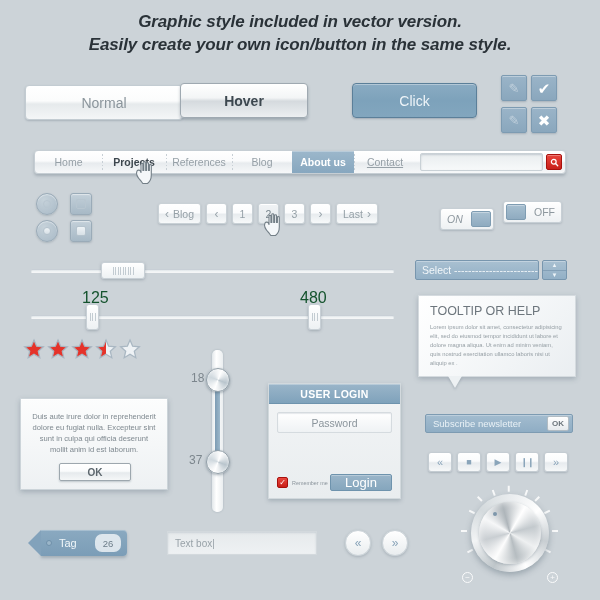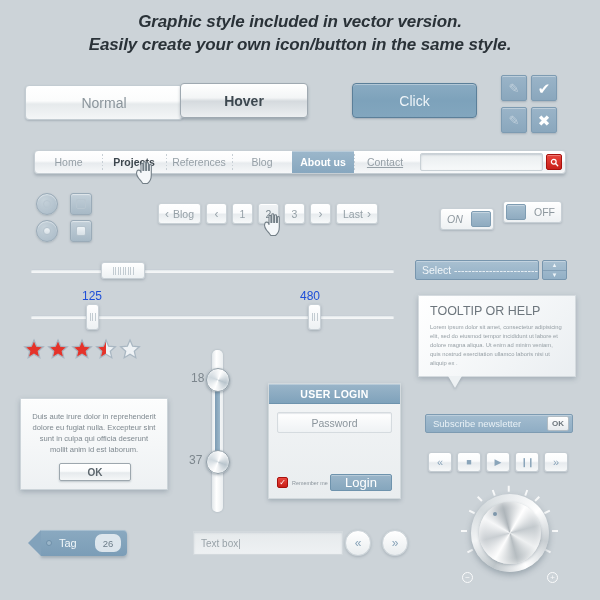--- a/index.html
+++ b/index.html
@@ -168,21 +168,21 @@
   }
   .grip { display:flex; gap:1.5px; }
   .grip i { display:block; width:1px; height:8px; background:#c3ccd2; }
   .hs-handle2 {
     position:absolute; width:13px; height:26px; border-radius:3px;
     background:linear-gradient(to bottom,#ffffff,#edf1f3);
     border:1px solid #c8d0d6;
     box-shadow:0 1px 3px rgba(80,95,110,.35), inset 0 1px 0 #fff;
     display:flex; align-items:center; justify-content:center;
   }
-  .hs-val { position:absolute; font-size:12px; color:#1d4ed8; }
+  .hs-val { position:absolute; font-size:16px; color:#14532d; }
 
   
   .stars { position:absolute; left:23px; top:338px; display:flex; gap:2px; }
   .star { width:22px; height:22px; }
 
   
   .dialog {
     position:absolute; left:20px; top:398px; width:148px; height:92px;
     background:linear-gradient(to bottom,#fcfdfd,#eef1f3);
     border:1px solid #ccd4d9;
@@ -353,21 +353,20 @@
   }
 
   
   .textbox {
     position:absolute; left:167px; top:531px; width:150px; height:24px;
     background:linear-gradient(to bottom,#e6eaec,#eef1f3);
     border:1px solid #d3d9dd;
     display:flex; align-items:center; padding-left:7px;
     font-size:10px; color:#98a2a8;
     box-shadow:inset 0 1px 2px rgba(140,155,168,.3);
-    margin-left:26px;
   }
 
   
   .rnav { position:absolute; top:530px; width:26px; height:26px; border-radius:50%;
     background:linear-gradient(to bottom,#ffffff,#e9edef);
     border:1px solid #ccd4d9;
     display:flex; align-items:center; justify-content:center;
     color:#8aa5ba; font-size:12px;
     box-shadow:0 1px 3px rgba(80,95,110,.3), inset 0 1px 0 #fff;
   }

